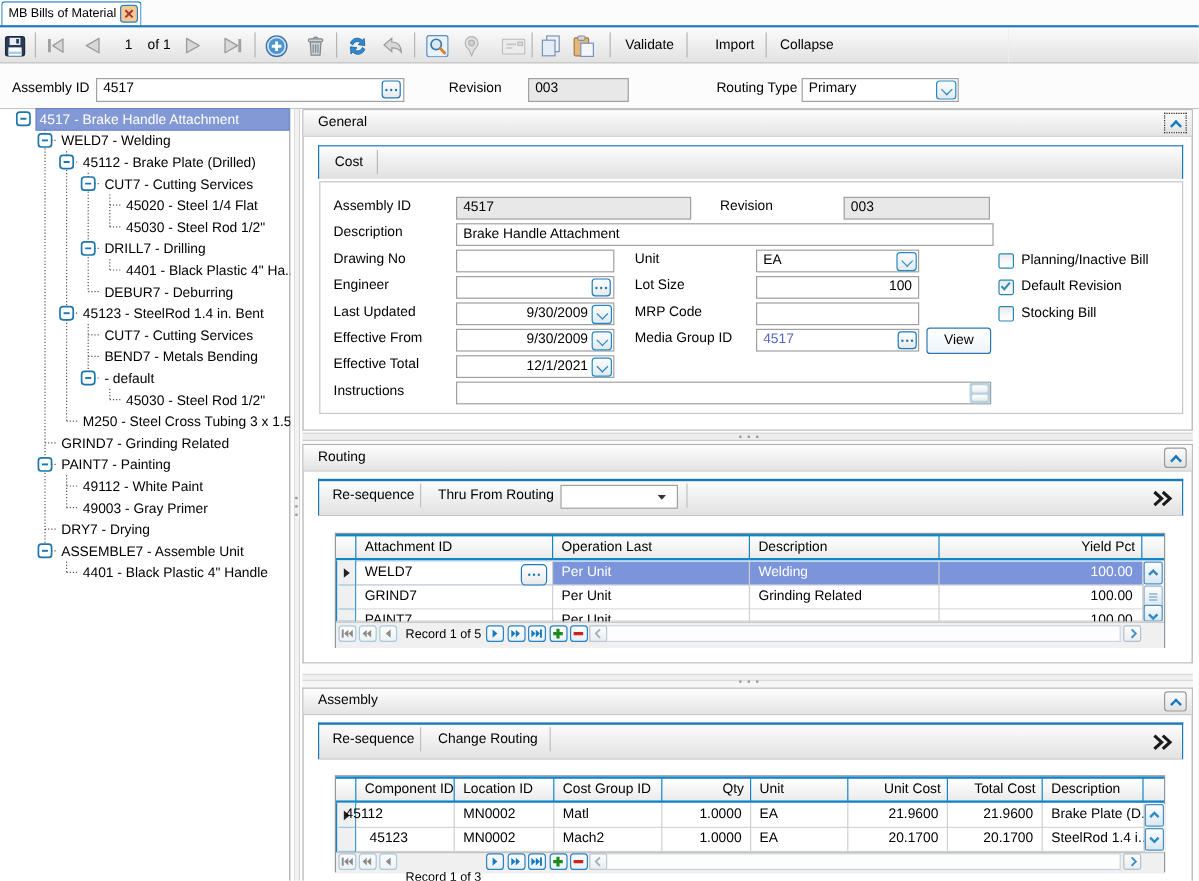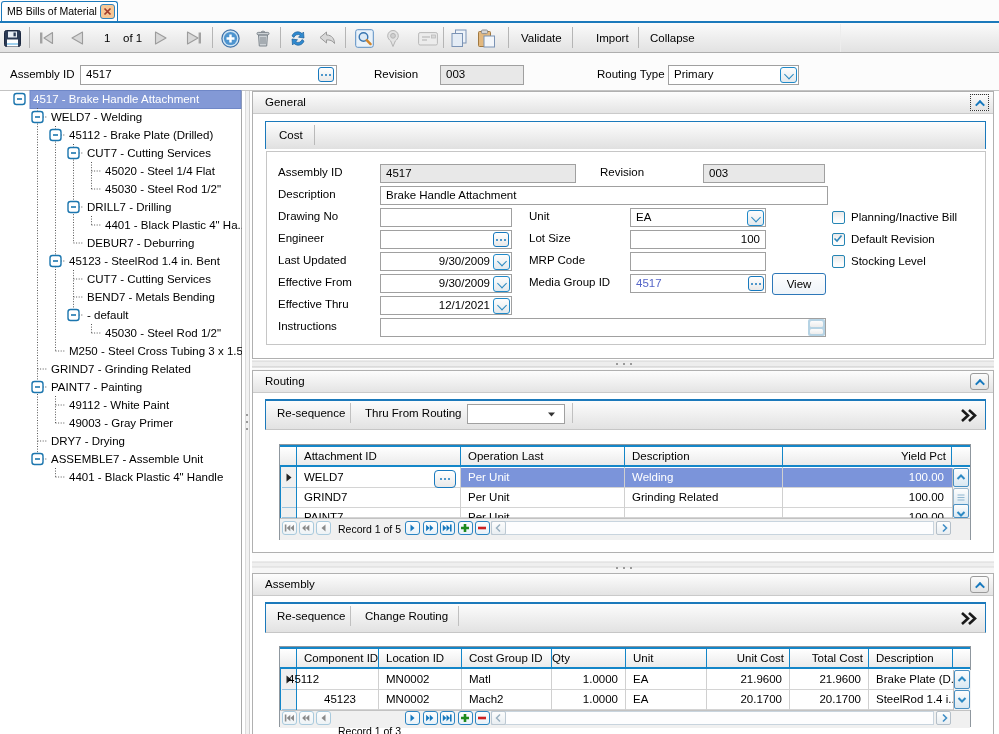--- a/index.html
+++ b/index.html
@@ -265,21 +265,21 @@
 </div>
 
 <div class="abs" style="left:266px;top:151px;width:720px;height:194px;border:1px solid #c6c6c6;box-sizing:border-box;background:#fff"></div>
 
 <div class="abs lbl" style="left:278px;top:166px">Assembly ID</div>
 <div class="abs lbl" style="left:278px;top:188px">Description</div>
 <div class="abs lbl" style="left:278px;top:210px">Drawing No</div>
 <div class="abs lbl" style="left:278px;top:232px">Engineer</div>
 <div class="abs lbl" style="left:278px;top:254px">Last Updated</div>
 <div class="abs lbl" style="left:278px;top:276px">Effective From</div>
-<div class="abs lbl" style="left:278px;top:298px">Effective Thru</div>
+<div class="abs lbl" style="left:278px;top:298px">Effective Total</div>
 <div class="abs lbl" style="left:278px;top:320px">Instructions</div>
 
 <div class="abs tbro" style="left:380px;top:164px;width:194px;height:17px">
     <span class="tbtext">4517</span>
   </div>
 <div class="abs lbl" style="left:600px;top:166px">Revision</div>
 <div class="abs tbro" style="left:703px;top:164px;width:120px;height:17px">
     <span class="tbtext">003</span>
   </div>
 <div class="abs tb" style="left:380px;top:186px;width:446px;height:17px">
@@ -348,21 +348,21 @@
 
 <div class="abs cb" style="left:832px;top:211px"></div>
 <div class="abs lbl" style="left:851px;top:211px">Planning/Inactive Bill</div>
 <div class="abs cb" style="left:832px;top:233px">
     <svg width="10" height="9" style="position:absolute;left:0px;top:0px">
       <path d="M1.5 4.5 L4 7 L8.5 1.5" fill="none" stroke="#2e86ba" stroke-width="1.6"></path>
     </svg>
   </div>
 <div class="abs lbl" style="left:851px;top:233px">Default Revision</div>
 <div class="abs cb" style="left:832px;top:255px"></div>
-<div class="abs lbl" style="left:851px;top:255px">Stocking Level</div>
+<div class="abs lbl" style="left:851px;top:255px">Stocking Bill</div>
 
 <div class="hsplit" style="top:359px;height:11px;background:linear-gradient(#fff 0,#fff 1px,#d4d4d4 2px,#ededed 3px,#ededed 7px,#c8c8c8 8px,#fdfdfd 9px,#f6f6f6 11px)"></div>
 <div class="gripdots" style="left:616px;top:363px;gap:5px">
     <i></i>
     <i></i>
     <i></i>
   </div>
 
 <div class="abs panel" style="left:252px;top:370px;width:742px;height:183px;box-sizing:border-box">
   <div class="phead">
@@ -526,21 +526,21 @@
   </svg>
 <div class="abs" style="left:279px;top:646px;width:692px;height:81px;border:1px solid #8f979e;background:#fff;box-sizing:border-box"></div>
 <div class="abs" style="left:280px;top:647px;width:690px;height:22px;background:linear-gradient(#ffffff,#ebebeb);border-top:2px solid #1486c8;border-bottom:2px solid #1486c8;box-sizing:border-box"></div>
 <div class="abs" style="left:296px;top:648px;width:1px;height:20px;background:#1486c8"></div>
 <div class="abs" style="left:297px;top:649px;width:82px;height:36px;font-size:11.5px;padding:3px 0 0 7px;box-sizing:border-box;white-space:nowrap;overflow:hidden">Component ID</div>
 <div class="abs" style="left:378px;top:648px;width:1px;height:20px;background:#1486c8"></div>
 <div class="abs" style="left:379px;top:649px;width:83px;height:18px;font-size:11.5px;padding:3px 0 0 7px;box-sizing:border-box;white-space:nowrap;overflow:hidden">Location ID</div>
 <div class="abs" style="left:461px;top:648px;width:1px;height:20px;background:#1486c8"></div>
 <div class="abs" style="left:462px;top:649px;width:90px;height:18px;font-size:11.5px;padding:3px 0 0 7px;box-sizing:border-box;white-space:nowrap;overflow:hidden">Cost Group ID</div>
 <div class="abs" style="left:551px;top:648px;width:1px;height:20px;background:#1486c8"></div>
-<div class="abs" style="left:552px;top:649px;width:74px;height:18px;font-size:11.5px;text-align:left;padding:3px 6px 0 0;box-sizing:border-box;white-space:nowrap">Qty</div>
+<div class="abs" style="left:552px;top:649px;width:74px;height:18px;font-size:11.5px;text-align:right;padding:3px 6px 0 0;box-sizing:border-box;white-space:nowrap">Qty</div>
 <div class="abs" style="left:625px;top:648px;width:1px;height:20px;background:#1486c8"></div>
 <div class="abs" style="left:626px;top:649px;width:81px;height:18px;font-size:11.5px;padding:3px 0 0 7px;box-sizing:border-box;white-space:nowrap;overflow:hidden">Unit</div>
 <div class="abs" style="left:706px;top:648px;width:1px;height:20px;background:#1486c8"></div>
 <div class="abs" style="left:707px;top:649px;width:83px;height:18px;font-size:11.5px;text-align:right;padding:3px 6px 0 0;box-sizing:border-box;white-space:nowrap">Unit Cost</div>
 <div class="abs" style="left:789px;top:648px;width:1px;height:20px;background:#1486c8"></div>
 <div class="abs" style="left:790px;top:649px;width:79px;height:18px;font-size:11.5px;text-align:right;padding:3px 6px 0 0;box-sizing:border-box;white-space:nowrap">Total Cost</div>
 <div class="abs" style="left:868px;top:648px;width:1px;height:20px;background:#1486c8"></div>
 <div class="abs" style="left:869px;top:649px;width:84px;height:18px;font-size:11.5px;padding:3px 0 0 7px;box-sizing:border-box;white-space:nowrap;overflow:hidden">Description</div>
 <div class="abs" style="left:952px;top:648px;width:1px;height:20px;background:#1486c8"></div>
 <div class="abs" style="left:280px;top:669px;width:17px;height:41px;background:#f0f0f0;border-left:1.5px solid #1486c8;border-right:1.5px solid #1486c8;box-sizing:border-box"></div>
@@ -552,21 +552,21 @@
 <div class="gridrow" style="left:288px;top:673px;color:#000;white-space:nowrap">45112</div>
 <div class="gridrow" style="left:386px;top:673px;color:#000;white-space:nowrap">MN0002</div>
 <div class="gridrow" style="left:469px;top:673px;color:#000;white-space:nowrap">Matl</div>
 <div class="gridrow" style="left:552px;top:673px;width:66px;text-align:right;color:#000;white-space:nowrap">1.0000</div>
 <div class="gridrow" style="left:633px;top:673px;color:#000;white-space:nowrap">EA</div>
 <div class="gridrow" style="left:707px;top:673px;width:75px;text-align:right;color:#000;white-space:nowrap">21.9600</div>
 <div class="gridrow" style="left:790px;top:673px;width:71px;text-align:right;color:#000;white-space:nowrap">21.9600</div>
 <div class="gridrow" style="left:876px;top:673px;color:#000;white-space:nowrap">Brake Plate (D...</div>
 <div class="abs" style="left:297px;top:690px;width:656px;height:20px;background:#fff;color:#000;border-bottom:1px solid #d4d4d4;box-sizing:border-box;overflow:hidden"></div>
 <div class="abs" style="left:281.5px;top:709px;width:14px;height:1px;background:#9cc4de"></div>
-<div class="gridrow" style="left:324px;top:693px;color:#000;white-space:nowrap">45123</div>
+<div class="gridrow" style="left:308px;top:693px;color:#000;white-space:nowrap">45123</div>
 <div class="gridrow" style="left:386px;top:693px;color:#000;white-space:nowrap">MN0002</div>
 <div class="gridrow" style="left:469px;top:693px;color:#000;white-space:nowrap">Mach2</div>
 <div class="gridrow" style="left:552px;top:693px;width:66px;text-align:right;color:#000;white-space:nowrap">1.0000</div>
 <div class="gridrow" style="left:633px;top:693px;color:#000;white-space:nowrap">EA</div>
 <div class="gridrow" style="left:707px;top:693px;width:75px;text-align:right;color:#000;white-space:nowrap">20.1700</div>
 <div class="gridrow" style="left:790px;top:693px;width:71px;text-align:right;color:#000;white-space:nowrap">20.1700</div>
 <div class="gridrow" style="left:876px;top:693px;color:#000;white-space:nowrap">SteelRod 1.4 i...</div>
 <div class="abs" style="left:378px;top:669px;width:1px;height:41px;background:#d0d0d0"></div>
 <div class="abs" style="left:461px;top:669px;width:1px;height:41px;background:#d0d0d0"></div>
 <div class="abs" style="left:551px;top:669px;width:1px;height:41px;background:#d0d0d0"></div>

